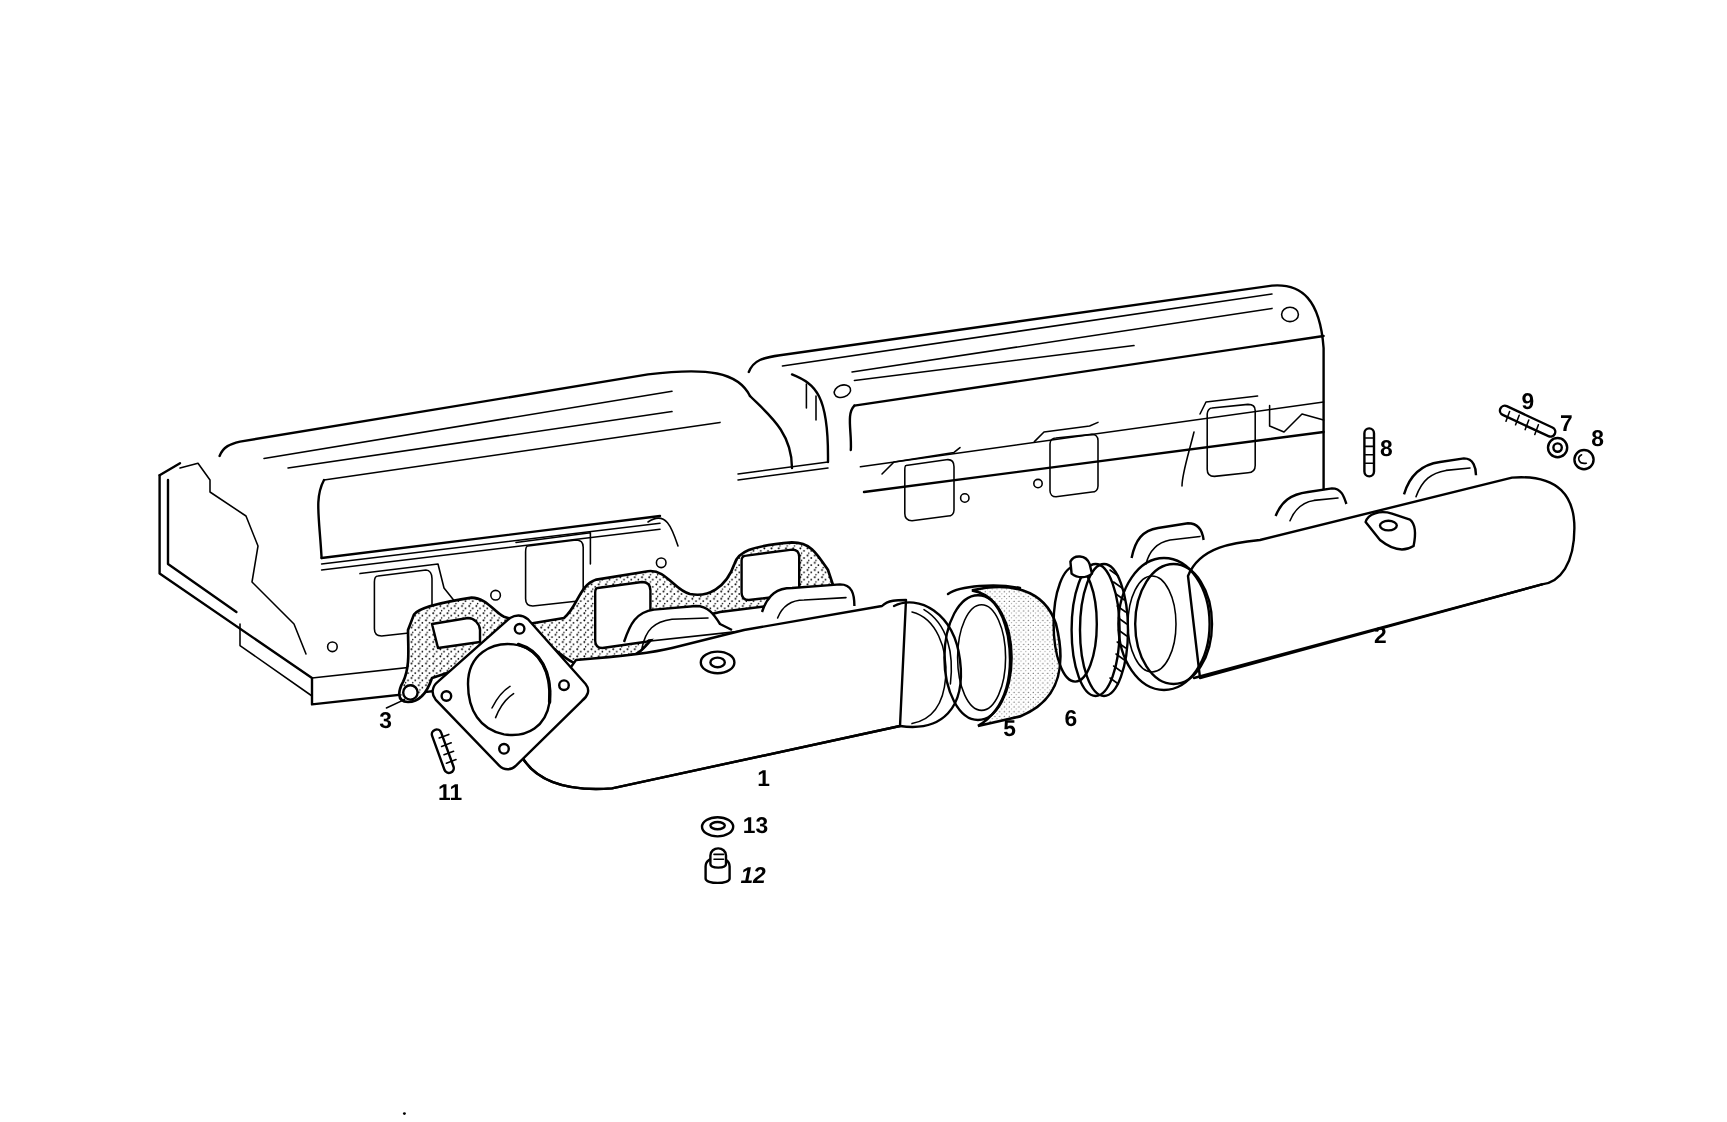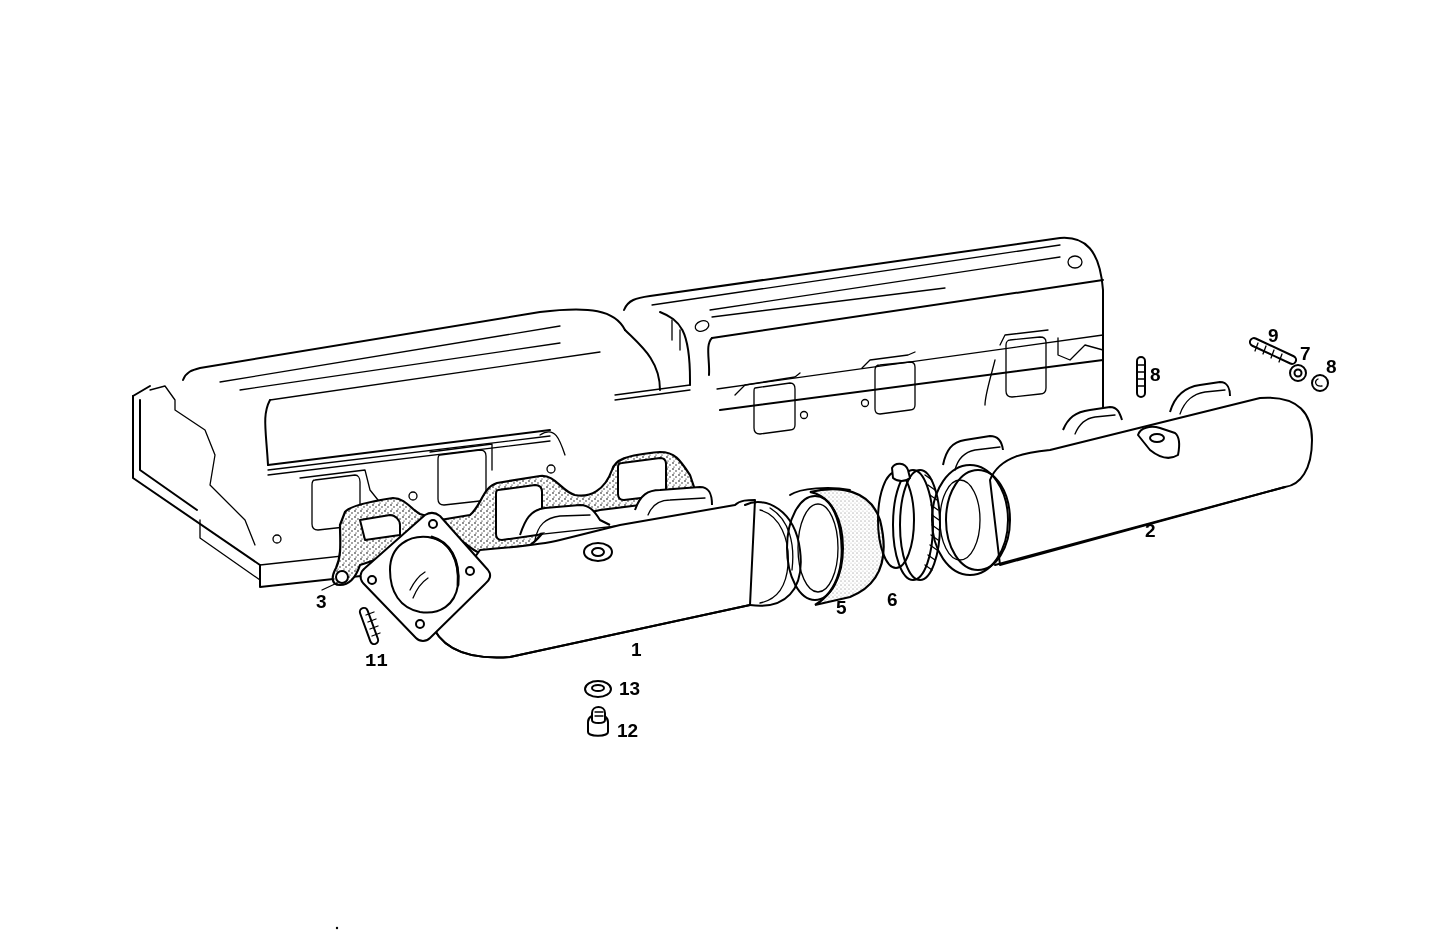--- a/index.html
+++ b/index.html
@@ -206,17 +206,17 @@
 </svg>
 
 <div class="callout" style="left:631px; top:640px;">1</div>
 <div class="callout" style="left:1145px; top:521px;">2</div>
 <div class="callout" style="left:316px; top:592px;">3</div>
 <div class="callout" style="left:836px; top:598px;">5</div>
 <div class="callout" style="left:887px; top:590px;">6</div>
 <div class="callout" style="left:1300px; top:344px;">7</div>
 <div class="callout" style="left:1326px; top:357px;">8</div>
 <div class="callout" style="left:1268px; top:326px;">9</div>
-<div class="callout" style="left:365px; top:652px;font-family:Liberation Mono, monospace;">11</div>
-<div class="callout" style="left:617px; top:721px;">12</div>
+<div class="callout" style="left:365px; top:652px;">11</div>
+<div class="callout" style="left:617px; top:721px;font-style:italic;">12</div>
 <div class="callout" style="left:619px; top:679px;text-align:right;">13</div>
 <div class="callout" style="left:1150px; top:365px;">8</div>
 </div>
 
 </body></html>

